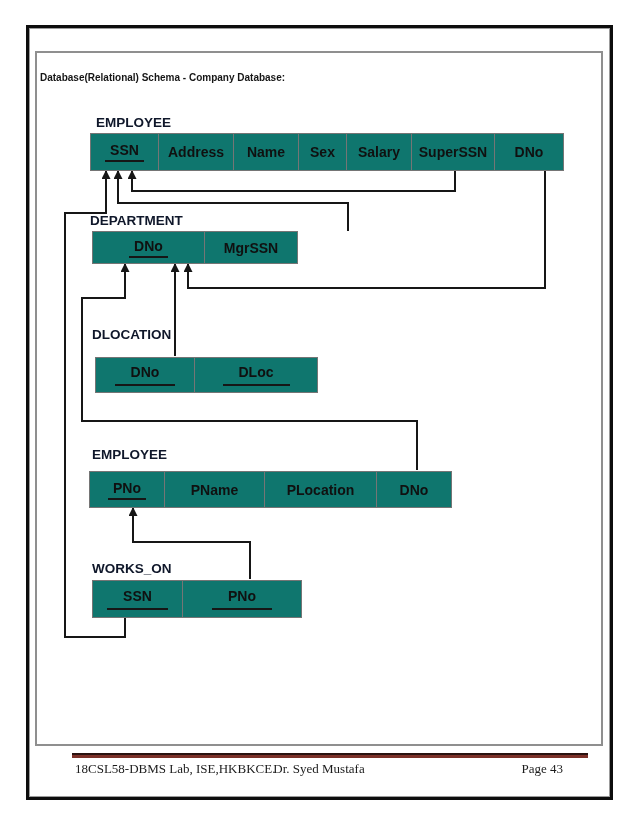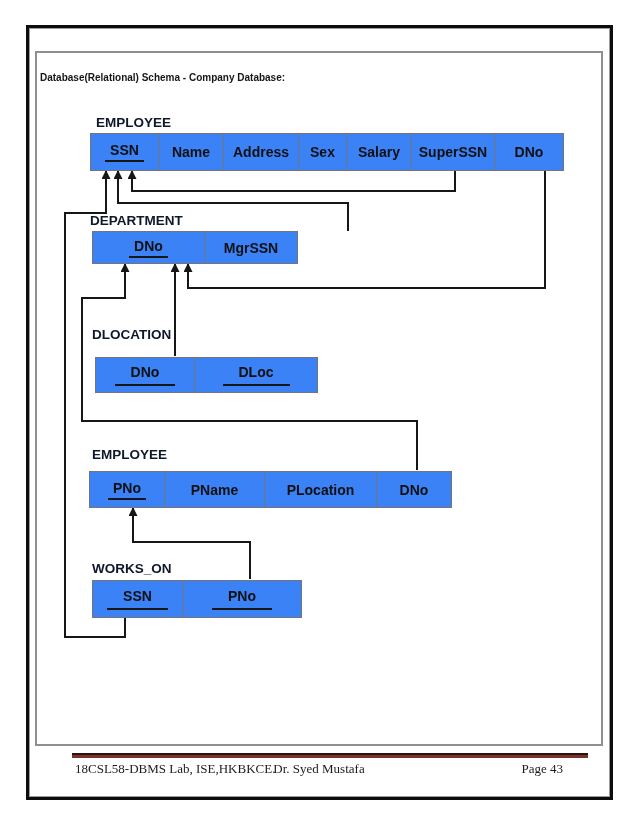--- a/index.html
+++ b/index.html
@@ -18,21 +18,21 @@
     border:2px solid #8f8f8f;background:#ffffff;
   }
   .doc-title{
     position:absolute;left:40px;top:72px;
     font-size:10px;font-weight:bold;color:#161616;white-space:nowrap;
   }
   .tbl-label{
     position:absolute;font-size:13.5px;font-weight:bold;color:#0f172a;white-space:nowrap;
   }
   .tbl{
-    position:absolute;display:flex;background:#3b82f6;
+    position:absolute;display:flex;background:#0f766e;
     border:1px solid #757575;box-sizing:content-box;
   }
   .tbl .cell{
     box-sizing:border-box;display:flex;align-items:center;justify-content:center;
     font-size:14px;font-weight:bold;color:#101010;overflow:hidden;white-space:nowrap;
   }
   .tbl .cell + .cell{border-left:1px solid #757575;}
   .key{border-bottom:2px solid #161616;padding:0 5px 2px 5px;}
   .key.wide{padding:0 16px 4px 16px;}
   .lines-layer{position:absolute;left:0;top:0;pointer-events:none;}
@@ -71,25 +71,25 @@
     <polyline points="417,470 417,421 82,421 82,298 125,298 125,264" class="rel" stroke="#161616" marker-end="url(#arrowhead)"></polyline>
     <polyline points="250,579 250,542 133,542 133,508" class="rel" stroke="#161616" marker-end="url(#arrowhead)"></polyline>
   </svg>
 
 <div>
     <div class="tbl-label" style="left: 96px; top: 115px;">EMPLOYEE</div>
     <div class="tbl" style="left: 90px; top: 133px; height: 36px;">
       <div class="cell" style="width: 67px;">
         <span class="key">SSN</span>
       </div>
+      <div class="cell" style="width: 75px;">
+        <span>Address</span>
+      </div>
       <div class="cell" style="width: 65px;">
         <span>Name</span>
-      </div>
-      <div class="cell" style="width: 75px;">
-        <span>Address</span>
       </div>
       <div class="cell" style="width: 48px;">
         <span>Sex</span>
       </div>
       <div class="cell" style="width: 65px;">
         <span>Salary</span>
       </div>
       <div class="cell" style="width: 83px;">
         <span>SuperSSN</span>
       </div>

